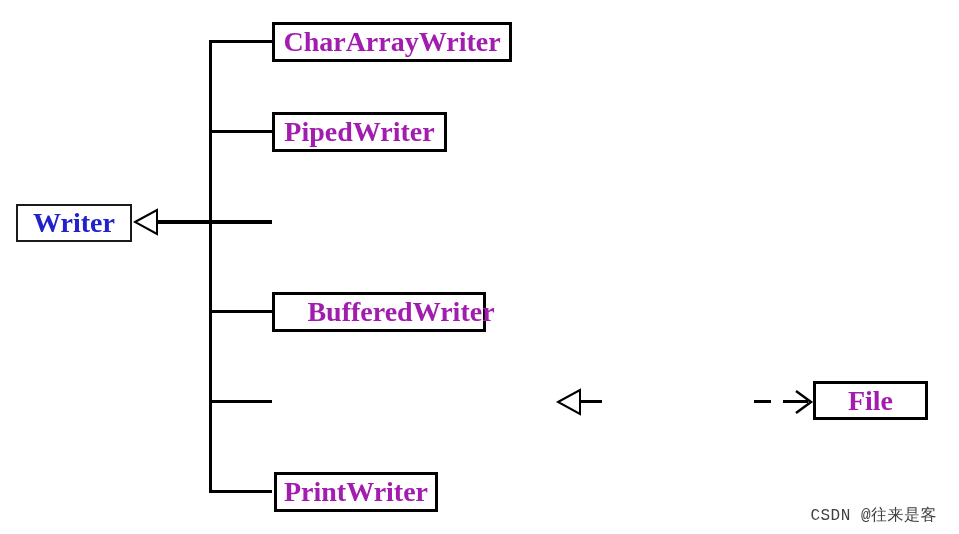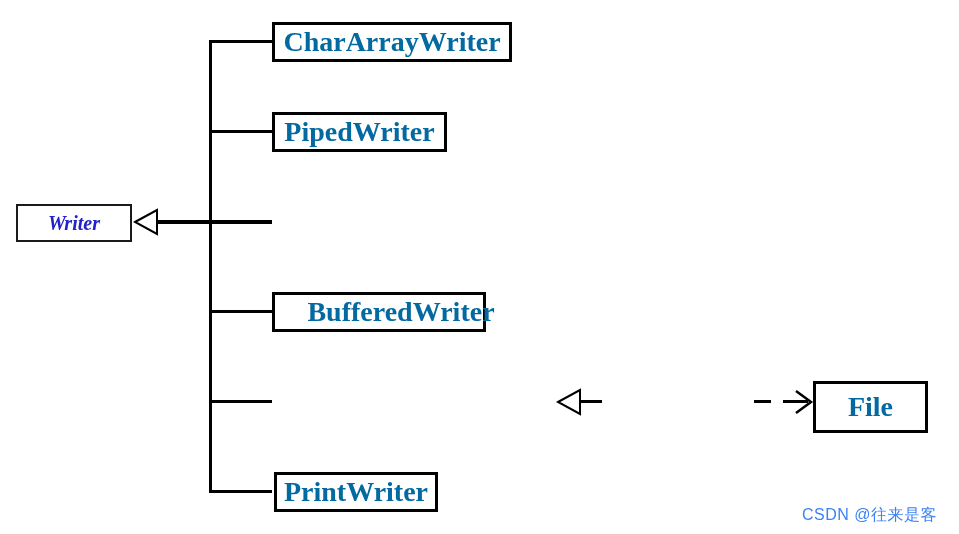--- a/index.html
+++ b/index.html
@@ -18,58 +18,57 @@
   .node {
     position: absolute;
     box-sizing: border-box;
     border: 3px solid #000000;
     background: #ffffff;
     display: flex;
     align-items: center;
     justify-content: center;
     font-weight: bold;
     font-size: 28px;
-    color: #0369a1;
+    color: #a21caf;
     white-space: nowrap;
   }
   .root-node {
     border-width: 2px;
     border-color: #1a1a1a;
     color: #2222cc;
-    font-style: italic;
-    font-size: 20px;
+    font-size: 28px;
   }
   .line {
     position: absolute;
     background: #000000;
   }
   .arrow-svg {
     position: absolute;
     display: block;
   }
   #watermark {
     position: absolute;
     top: 505px;
     right: 22px;
-    font-family: Liberation Sans, sans-serif;
+    font-family: Liberation Mono, monospace;
     font-size: 16px;
-    color: #3b82f6;
+    color: #404040;
     letter-spacing: 0.5px;
   }
 
   
   #n-writer              { left: 16px;  top: 204px; width: 116px; height: 38px; }
   #n-char-array-writer   { left: 272px; top: 22px;  width: 240px; height: 40px; }
   #n-piped-writer        { left: 272px; top: 112px; width: 175px; height: 40px; text-align: center; }
   #n-filter-writer       { left: 272px; top: 202px; width: 174px; height: 40px; }
   #n-buffered-writer     { left: 272px; top: 292px; width: 214px; height: 40px; padding-left: 44px; }
   #n-output-stream-writer{ left: 272px; top: 382px; width: 286px; height: 40px; }
   #n-print-writer        { left: 274px; top: 472px; width: 164px; height: 40px; }
   #n-file-writer         { left: 602px; top: 383px; width: 151px; height: 39px; }
-  #n-file                { left: 813px; top: 381px; width: 115px; height: 52px; }
+  #n-file                { left: 813px; top: 381px; width: 115px; height: 39px; }
 
   
   #l-trunk   { left: 209px; top: 41px;  width: 3px;   height: 452px; }
   #l-b1      { left: 209px; top: 40px;  width: 63px;  height: 3px; }
   #l-b2      { left: 209px; top: 130px; width: 63px;  height: 3px; }
   #l-main    { left: 156px; top: 220px; width: 116px; height: 4px; }
   #l-b4      { left: 209px; top: 310px; width: 63px;  height: 3px; }
   #l-b5      { left: 209px; top: 400px; width: 63px;  height: 3px; }
   #l-b6      { left: 209px; top: 490px; width: 63px;  height: 3px; }
   #l-osw-fw  { left: 579px; top: 400px; width: 23px;  height: 3px; }

